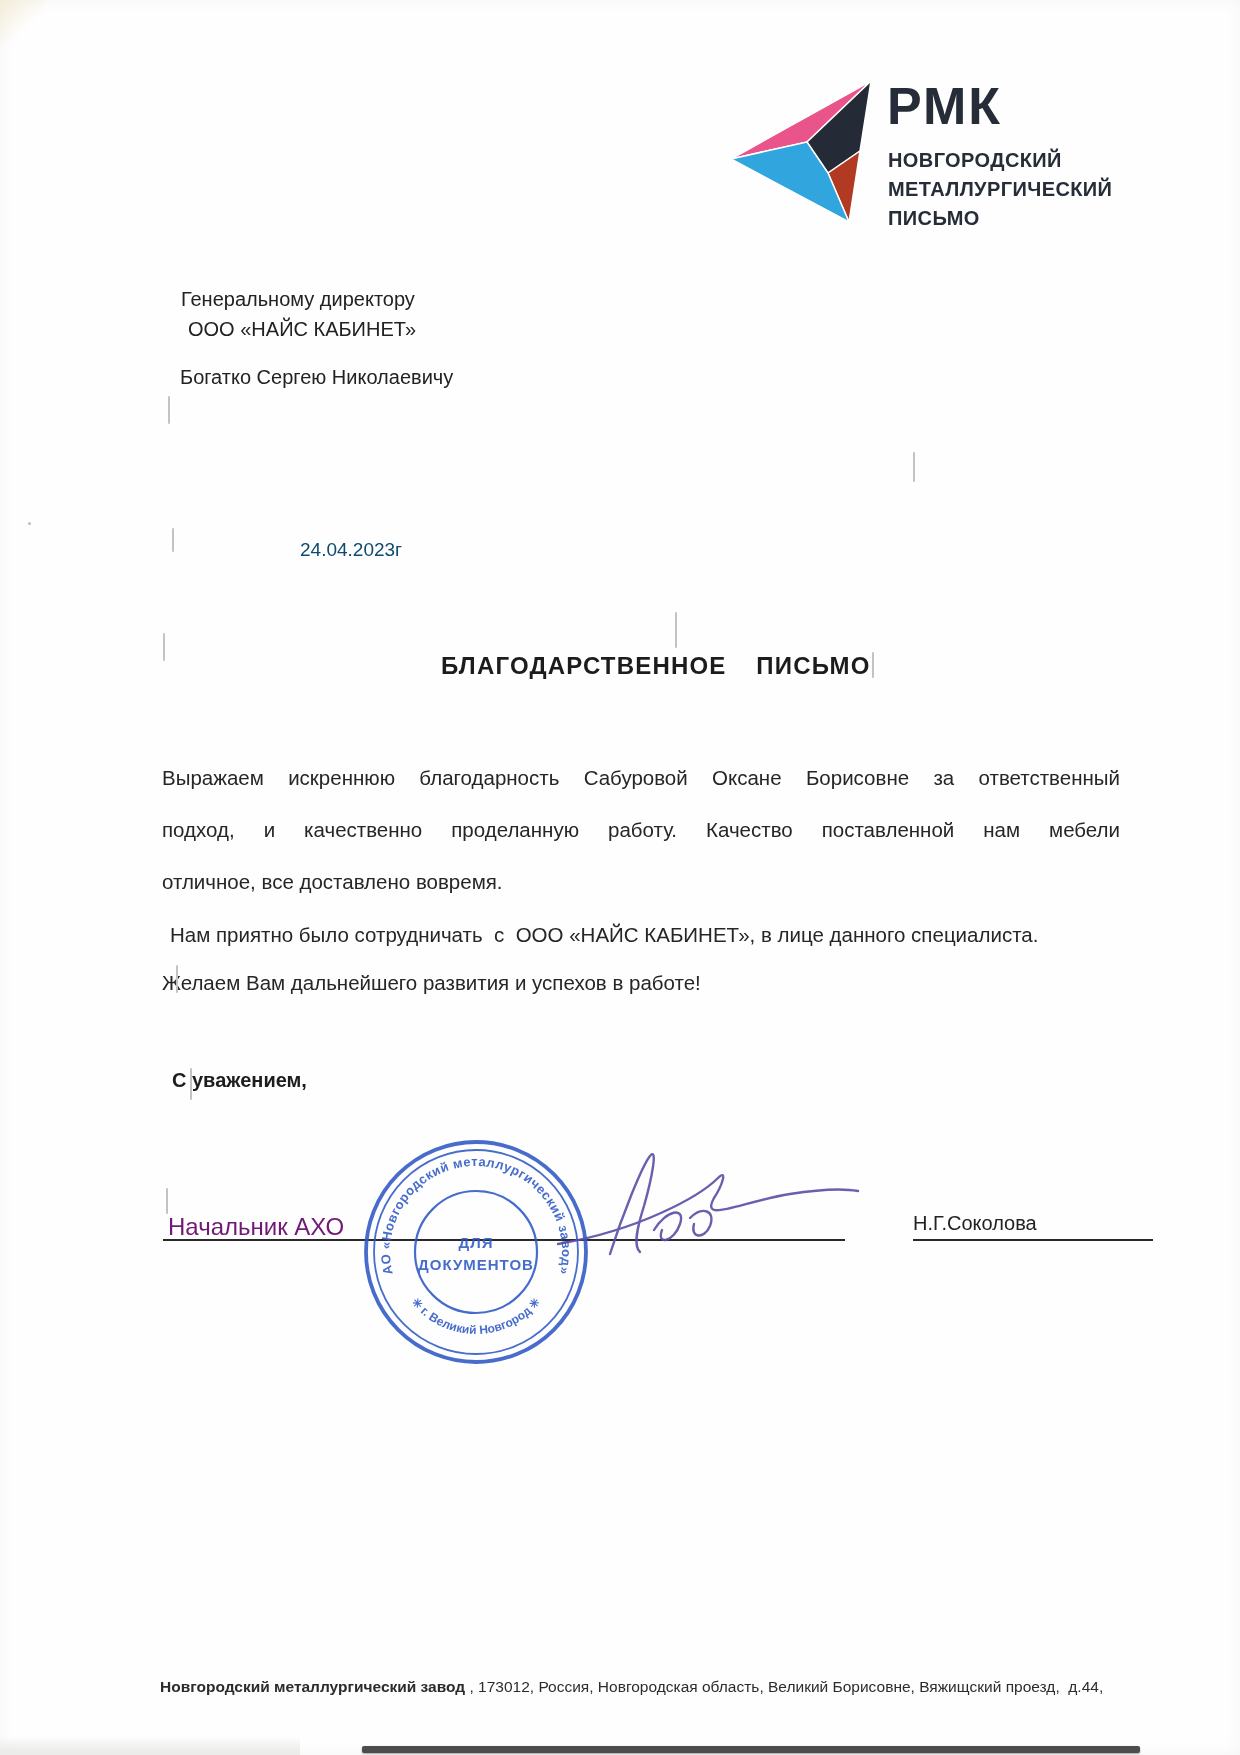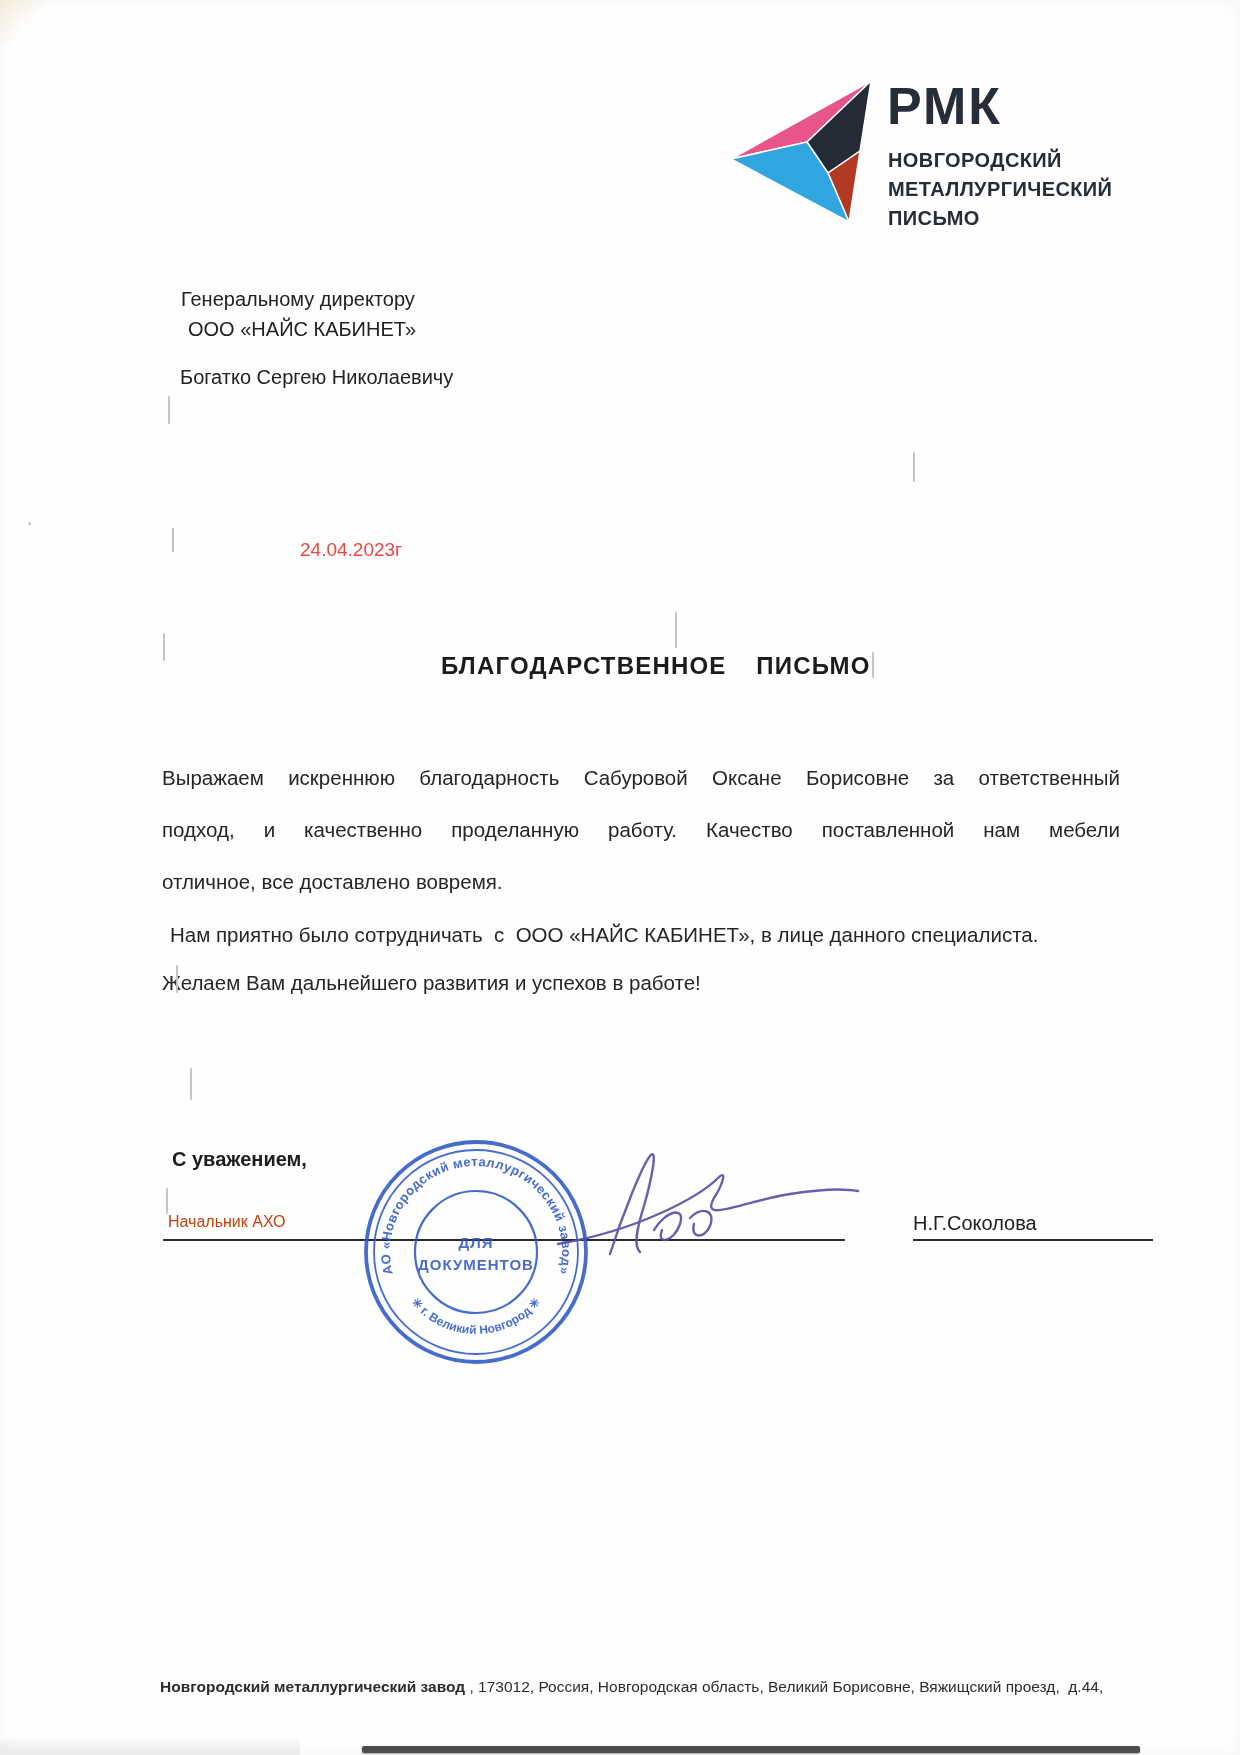--- a/index.html
+++ b/index.html
@@ -11,28 +11,28 @@
     font-family:"Liberation Sans", sans-serif;
     color:#232323;
     box-shadow:inset 0 0 18px rgba(0,0,0,0.04);
   }
   .abs{position:absolute;}
   
   .brand{font-weight:bold;font-size:52px;letter-spacing:2px;color:#262d38;line-height:1;}
   .brand-sub{font-weight:bold;font-size:20px;line-height:29px;letter-spacing:0.4px;color:#262d38;white-space:nowrap;}
   
   .addr{font-size:20px;color:#222;white-space:pre;}
-  .date{font-size:19px;color:#ef4444;}
+  .date{font-size:19px;color:#0c4a6e;}
   .title{font-size:24px;font-weight:bold;letter-spacing:1.2px;word-spacing:7px;color:#1c1c1c;white-space:pre;}
   
   .body-line{font-size:20.5px;color:#262626;width:958px;white-space:pre-wrap;}
   .just{text-align:justify;text-align-last:justify;white-space:normal;}
   
   .regards{font-size:20px;font-weight:bold;color:#1d1d1d;}
-  .position{font-size:16px;color:#c2410c;}
+  .position{font-size:24px;color:#701a75;}
   .sig-name{font-size:20px;color:#222;}
   .sig-rule{height:0;border-top:2px solid #2a2a2a;}
   
   .foot{font-size:15.5px;color:#2c2c2c;white-space:pre-wrap;line-height:25px;}
   .foot b{font-weight:bold;}
   
   .tick{width:2px;background:#c3c3c3;border-radius:1px;}
   .dot{width:3px;height:3px;background:#bdbdbd;border-radius:50%;}
   .corner-crease{width:46px;height:46px;background:linear-gradient(135deg,#f3ecd9 0%,rgba(255,255,255,0) 60%);}
   .bottom-bar{height:7px;background:#4d4d4d;border-radius:2px;box-shadow:0 1px 2px rgba(0,0,0,.35);}
@@ -68,21 +68,21 @@
   <div class="abs date" style="left:300px;top:539px;">24.04.2023г</div>
 
   <div class="abs body-line just" style="left:162px;top:766px;">Выражаем искреннюю благодарность Сабуровой Оксане Борисовне за ответственный</div>
 
   <div class="abs title" style="left:441px;top:652px;">БЛАГОДАРСТВЕННОЕ  ПИСЬМО</div>
   <div class="abs body-line just" style="left:162px;top:818px;">подход, и качественно проделанную работу. Качество поставленной нам мебели</div>
   <div class="abs body-line" style="left:162px;top:870px;">отличное, все доставлено вовремя.</div>
   <div class="abs body-line" style="left:170px;top:923px;">Нам приятно было сотрудничать  с  ООО «НАЙС КАБИНЕТ», в лице данного специалиста.</div>
   <div class="abs body-line" style="left:162px;top:971px;">Желаем Вам дальнейшего развития и успехов в работе!</div>
 
-  <div class="abs regards" style="left:172px;top:1148px;">С уважением,</div>
+  <div class="abs regards" style="left:172px;top:1069px;">С уважением,</div>
   <div class="abs position" style="left:168px;top:1213px;">Начальник АХО</div>
   <div class="abs sig-rule" style="left:163px;top:1239px;width:682px;"></div>
   <div class="abs sig-name" style="left:913px;top:1212px;">Н.Г.Соколова</div>
   <div class="abs sig-rule" style="left:913px;top:1239px;width:240px;"></div>
 
   <div class="abs" style="left:340px;top:1120px;width:560px;height:270px;">
     <svg width="560" height="270" viewBox="0 0 560 270">
       <g opacity="0.88">
         <circle cx="136" cy="132" r="110" fill="none" stroke-width="3.8" stroke="#2e59c6"></circle>
         <circle cx="136" cy="132" r="102" fill="none" stroke-width="1.8" stroke="#2e59c6"></circle>

